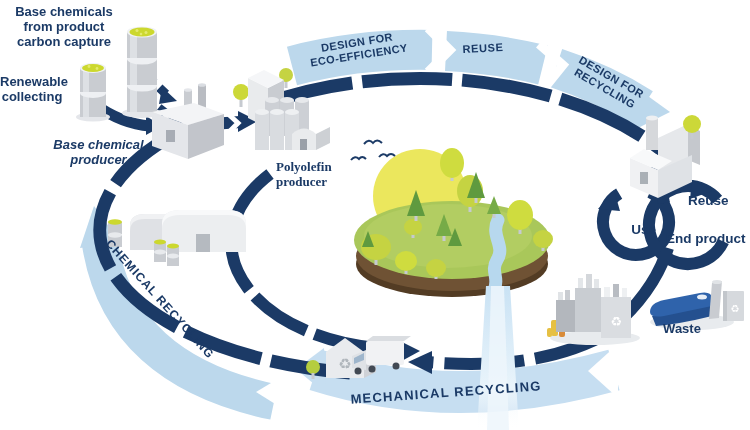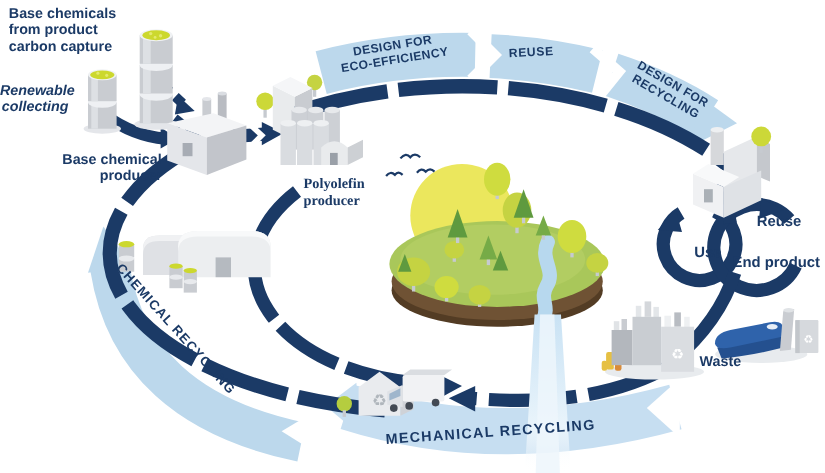--- a/index.html
+++ b/index.html
@@ -264,41 +264,41 @@
     <path d="M 650 312 Q 650 303 664 300 L 700 293 Q 712 291 712 299 L 712 306 L 664 316 Q 650 318 650 312 Z" fill="#2f63ab"></path>
     <ellipse cx="702" cy="297" rx="5" ry="2.5" fill="#e8eef6"></ellipse>
     <polygon points="712,283 722,281 719,318 709,319" fill="#c9ccd1"></polygon>
     <ellipse cx="717" cy="282" rx="5" ry="2" fill="#e0e3e6"></ellipse>
     <rect x="723" y="291" width="21" height="30" rx="1" fill="#d6d9dd"></rect>
     <rect x="723" y="291" width="4" height="30" fill="#c2c6cb"></rect>
     <text x="735" y="312" font-size="10" fill="#ffffff" text-anchor="middle" font-family="DejaVu Sans">♻</text>
   </g>
 </svg>
 
-<div class="lbl" style="left:8px;top:4px;width:112px;text-align:left;font-size:13px;line-height:15px;">
+<div class="lbl" style="left:8px;top:4px;width:112px;text-align:center;font-size:13px;line-height:15px;">
   <span class="ln">Base chemicals</span>
   <span class="ln">from product</span>
   <span class="ln">carbon capture</span>
 </div>
-<div class="lbl" style="left:0px;top:74px;width:64px;text-align:center;font-size:13px;line-height:15px;font-style:italic;">
+<div class="lbl" style="left:0px;top:74px;width:64px;text-align:center;font-size:13px;line-height:15px;">
   <span class="ln">Renewable</span>
   <span class="ln">collecting</span>
 </div>
-<div class="lbl" style="left:50px;top:137px;width:97px;text-align:right;font-size:13px;line-height:15px;">
+<div class="lbl" style="left:50px;top:137px;width:97px;text-align:center;font-size:13px;line-height:15px;font-style:italic;">
   <span class="ln">Base chemical</span>
   <span class="ln">producer</span>
 </div>
 <div class="lbl" style="left:276px;top:159px;width:90px;text-align:left;font-size:13px;line-height:15px;font-family:Liberation Serif, serif;">
   <span class="ln">Polyolefin</span>
   <span class="ln">producer</span>
 </div>
 <div class="lbl" style="left:612px;top:222px;width:44px;text-align:right;font-size:13.5px;">Use</div>
 <div class="lbl" style="left:688px;top:193px;width:50px;font-size:13.5px;">Reuse</div>
 <div class="lbl" style="left:666px;top:231px;width:84px;font-size:13.5px;">End product</div>
-<div class="lbl" style="left:636px;top:321px;width:92px;text-align:left;font-size:13px;line-height:15px;">
+<div class="lbl" style="left:636px;top:321px;width:92px;text-align:center;font-size:13px;line-height:15px;">
   <span class="ln">Waste</span>
 </div>
 
 <div class="band-lbl" style="left:288px;top:36px;width:140px;transform:rotate(-9deg);font-size:11px;line-height:13px;letter-spacing:0.4px;">
   <span class="ln">DESIGN FOR</span>
   <span class="ln">ECO-EFFICIENCY</span>
 </div>
 <div class="band-lbl" style="left:448px;top:42px;width:70px;transform:rotate(-3deg);font-size:11px;letter-spacing:0.6px;">REUSE</div>
 <div class="band-lbl" style="left:548px;top:70px;width:120px;transform:rotate(30deg);font-size:11px;line-height:13px;letter-spacing:0.4px;">
   <span class="ln">DESIGN FOR</span>

